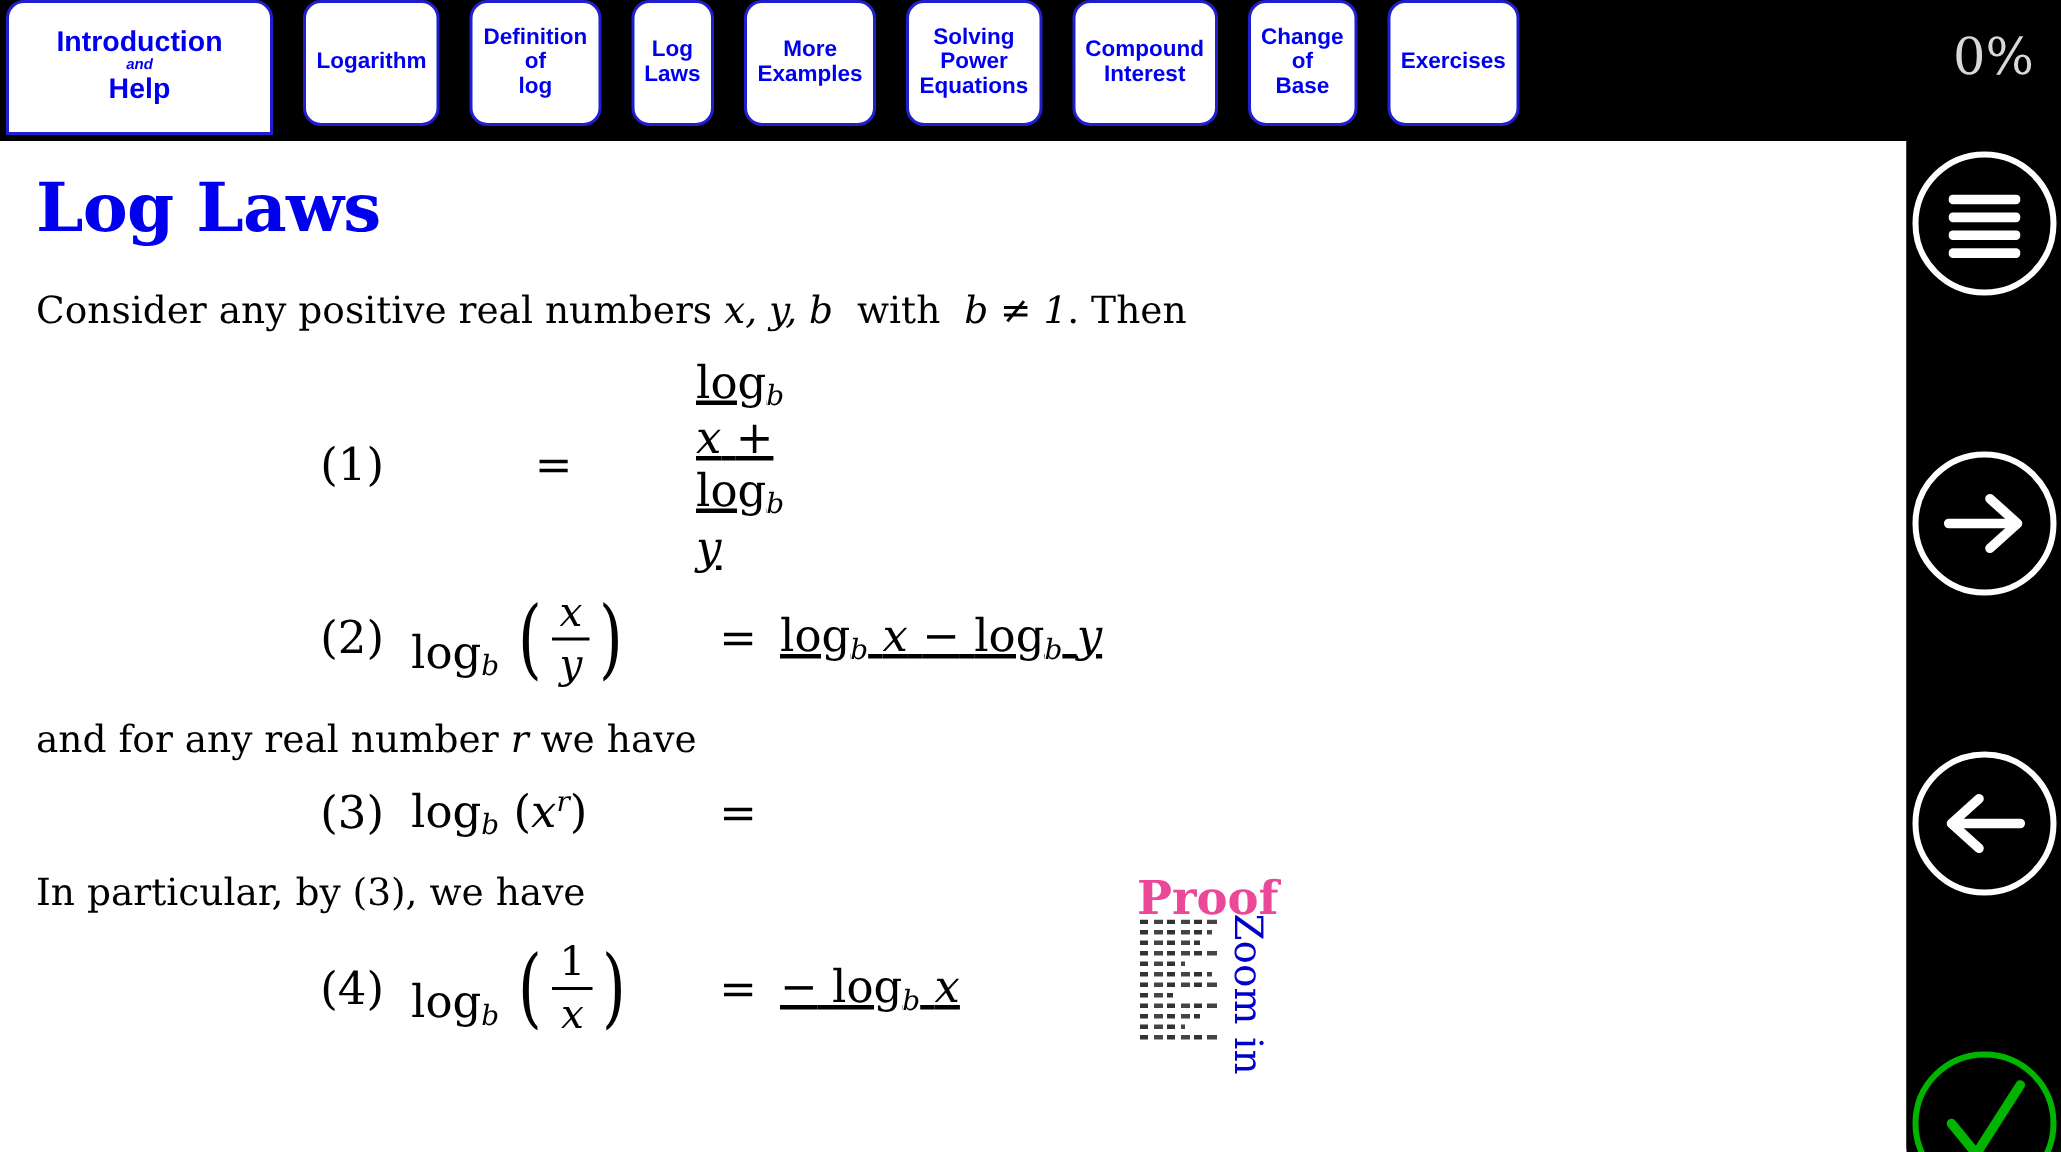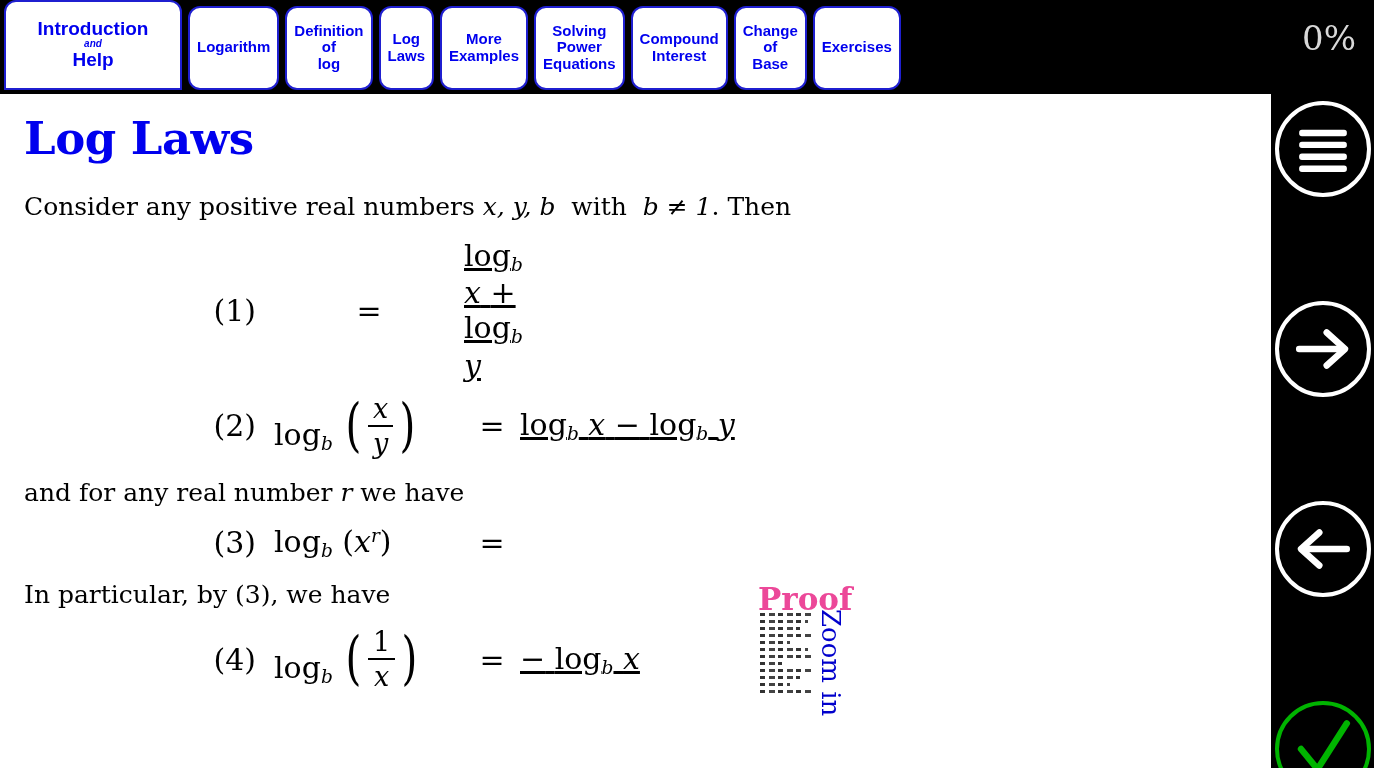--- a/index.html
+++ b/index.html
@@ -25,22 +25,22 @@
     position: absolute;
     left: 0; top: 0;
     width: 1374px;
     height: 94px;
     background: #000000;
   }
   .navtabs {
     position: absolute;
     left: 4px; top: 0;
     display: flex;
-    align-items: flex-end;
-    gap: 6px;
+    align-items: flex-start;
+    gap: 20px;
   }
   .navtab {
     background: #ffffff;
     border: 2px solid #1f1fd0;
     border-top-left-radius: 12px;
     border-top-right-radius: 12px;
     border-bottom-left-radius: 12px;
     border-bottom-right-radius: 12px;
     color: #0000ee;
     font-weight: bold;

